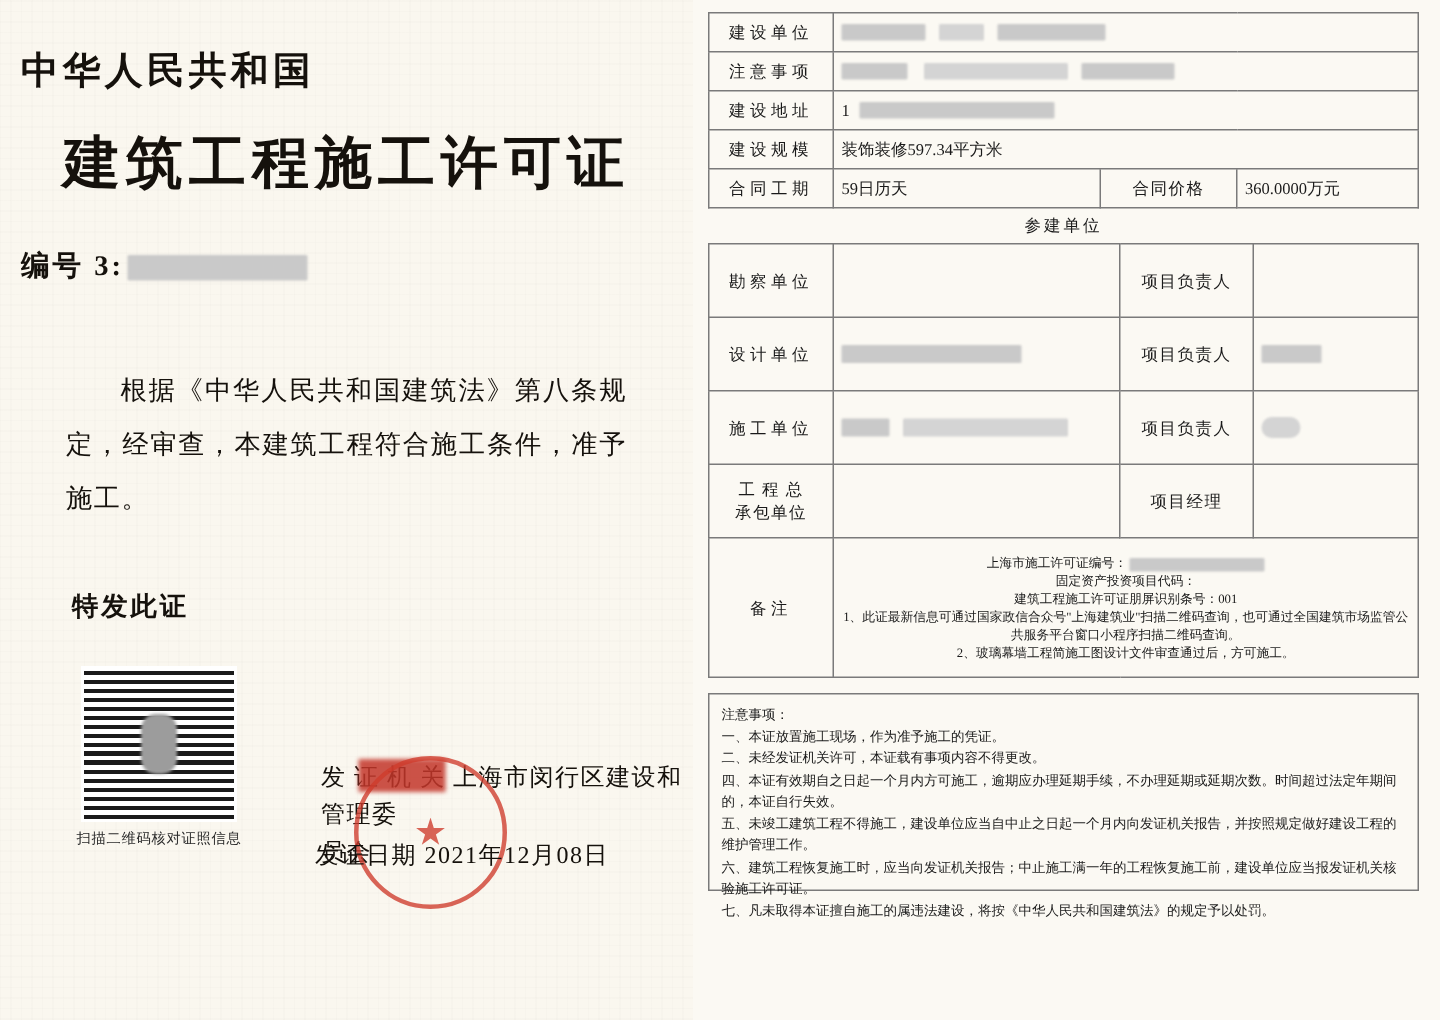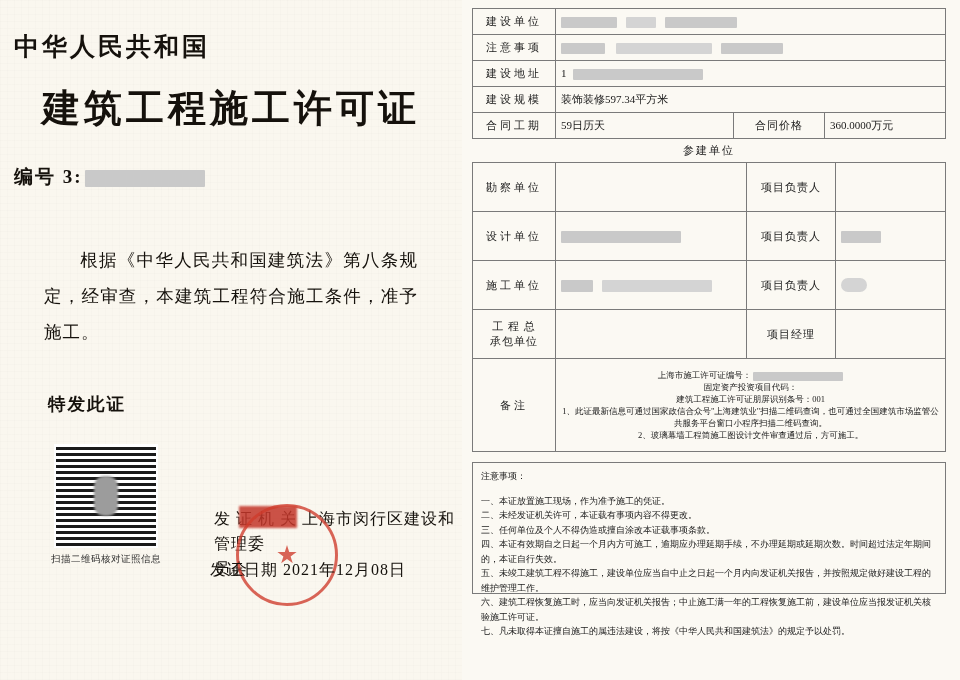--- a/index.html
+++ b/index.html
@@ -220,21 +220,21 @@
     margin-top: 10px;
     border: 1px solid #7a7a7a;
     padding: 6px 8px;
     font-family: "Liberation Sans", "DejaVu Sans", sans-serif;
     font-size: 9px;
     line-height: 14.5px;
     color: #1a1a1a;
     height: 132px;
     box-sizing: border-box;
   }
-  .notes .nt-title { margin-bottom: 10px; }
+  .notes .nt-title { margin-bottom: 0; }
   .notes p { margin: 0; }
 </style>
 </head>
 <body>
 
 <div class="page">
 
   <div class="cert">
     <div class="cert-inner">
 
@@ -364,21 +364,20 @@
           <div>2、玻璃幕墙工程简施工图设计文件审查通过后，方可施工。</div>
         </td>
       </tr>
     </tbody>
       </table>
 
     <div class="notes">
       <p class="nt-title">注意事项：</p>
       <p>一、本证放置施工现场，作为准予施工的凭证。</p>
       <p>二、未经发证机关许可，本证载有事项内容不得更改。</p>
-      <p>三、任何单位及个人不得伪造或擅自涂改本证载事项条款。</p>
       <p>四、本证有效期自之日起一个月内方可施工，逾期应办理延期手续，不办理延期或延期次数。时间超过法定年期间的，本证自行失效。</p>
       <p>五、未竣工建筑工程不得施工，建设单位应当自中止之日起一个月内向发证机关报告，并按照规定做好建设工程的维护管理工作。</p>
       <p>六、建筑工程恢复施工时，应当向发证机关报告；中止施工满一年的工程恢复施工前，建设单位应当报发证机关核验施工许可证。</p>
       <p>七、凡未取得本证擅自施工的属违法建设，将按《中华人民共和国建筑法》的规定予以处罚。</p>
     </div>
 
   </div>
 </div>
 
 </body></html>

